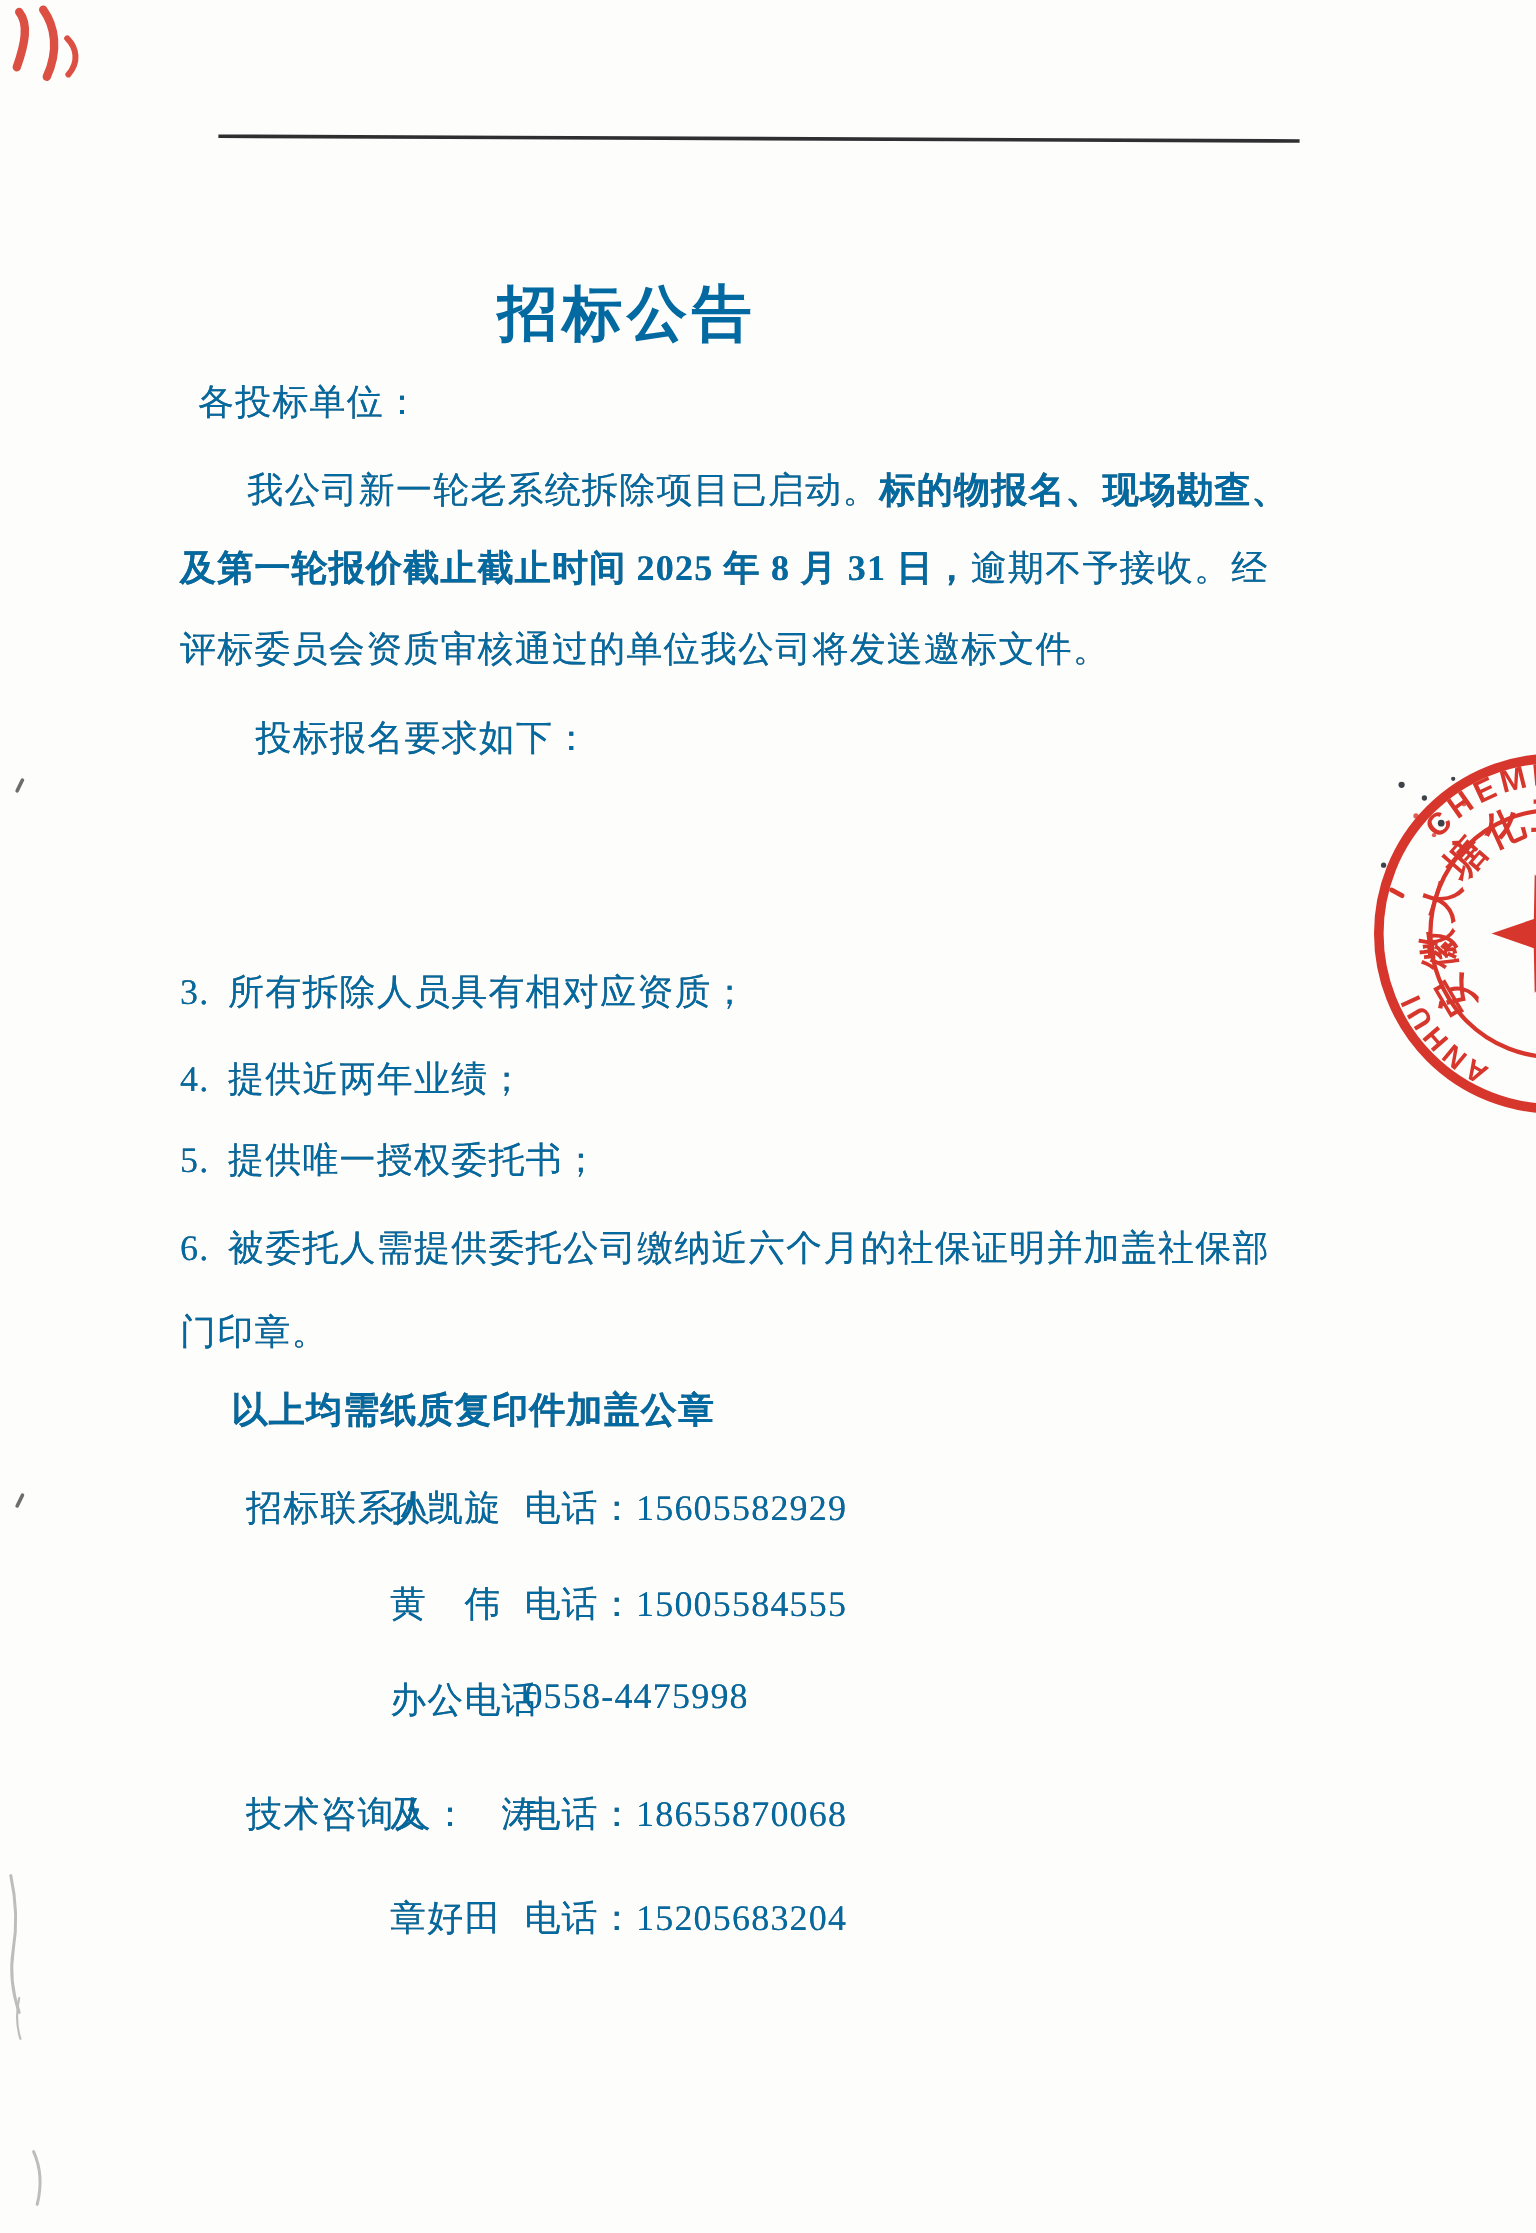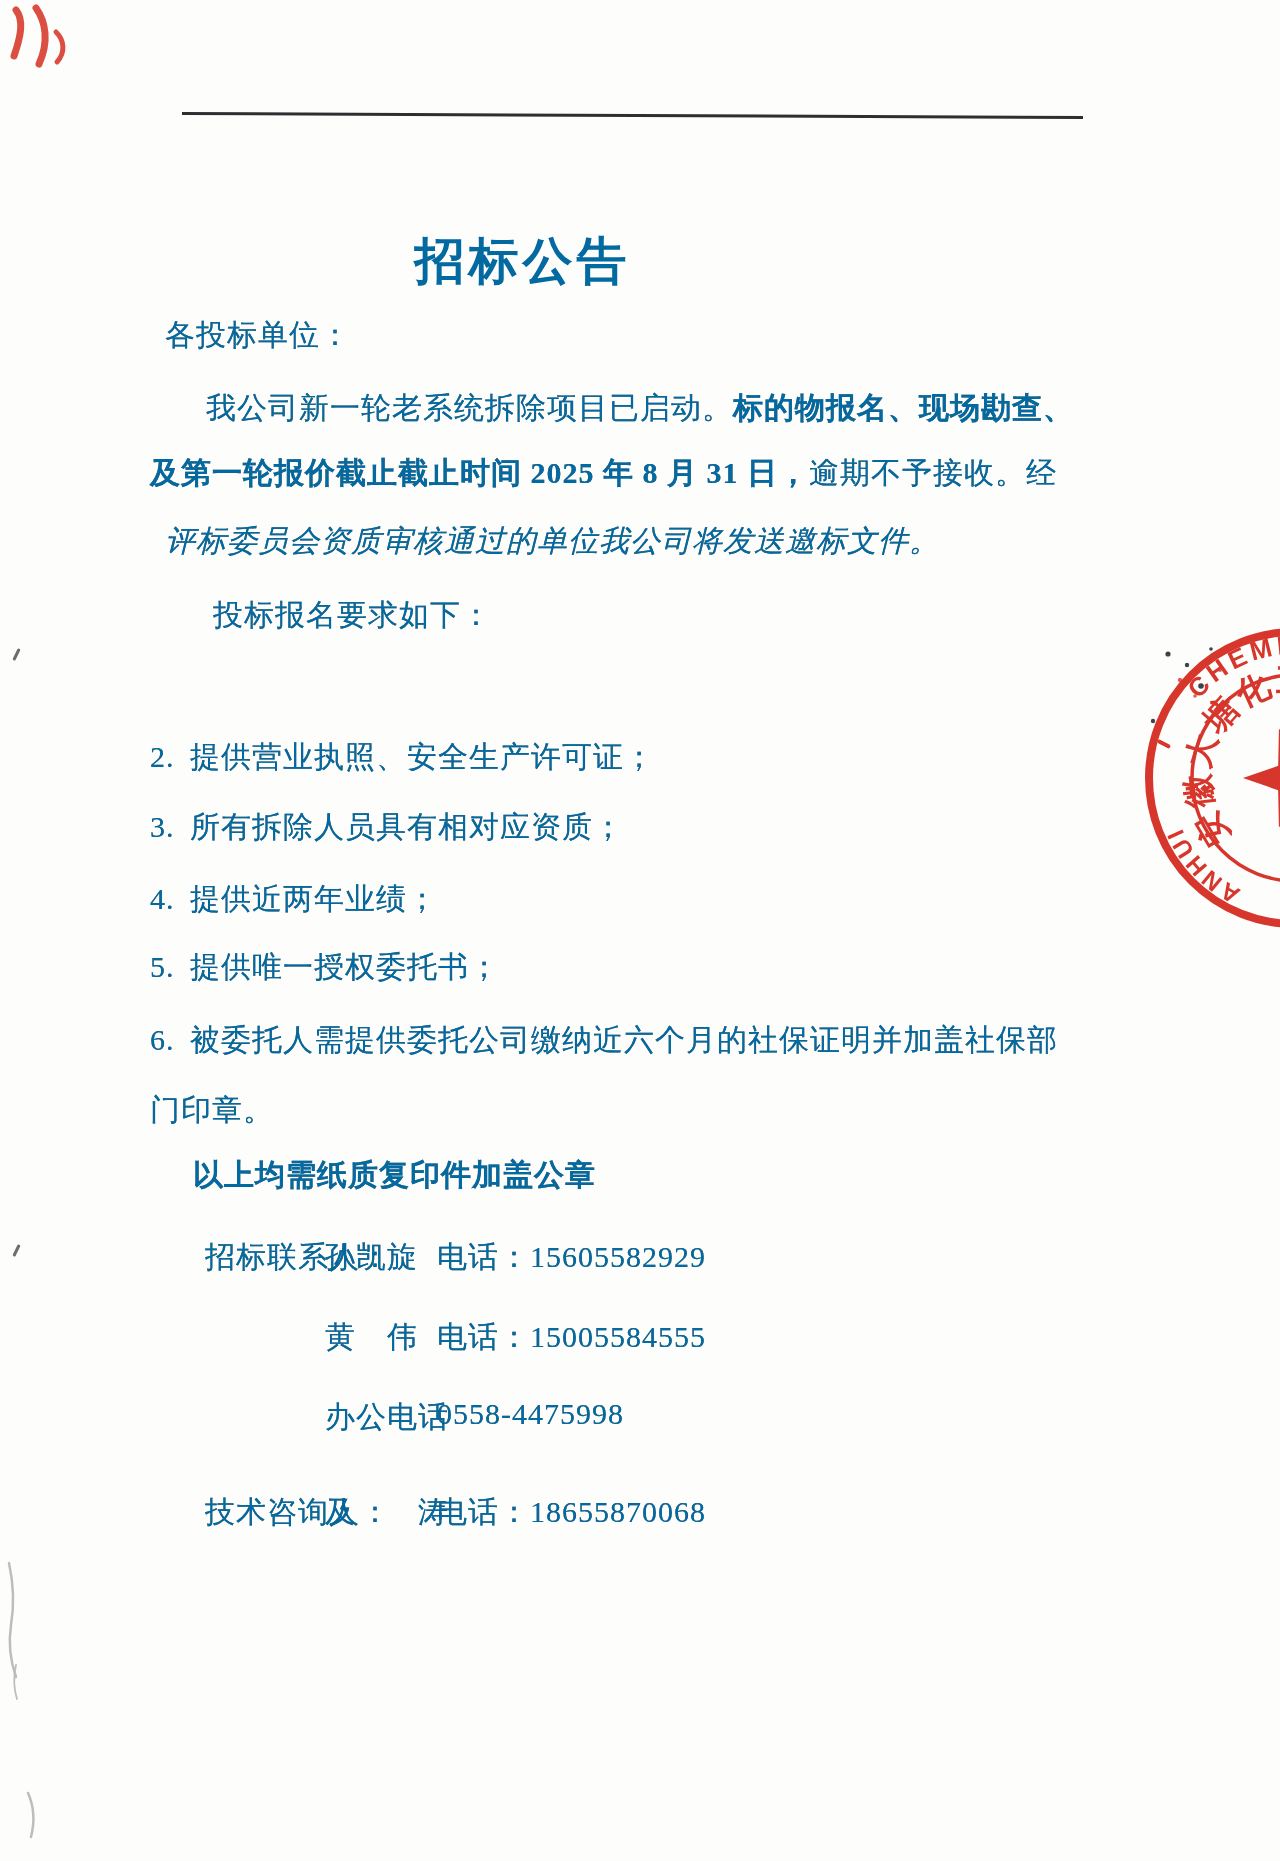--- a/index.html
+++ b/index.html
@@ -13,21 +13,21 @@
   .rule{position:absolute;left:182px;top:114px;width:901px;height:3px;
         background:#2f2f31;transform:rotate(0.25deg);}
   .title{left:0;top:228px;width:1045px;text-align:center;
          font-size:50px;font-weight:bold;letter-spacing:4px;}
   .body-line{font-size:30px;letter-spacing:1px;
              text-shadow:0 0 0.5px rgba(20,20,20,.6);}
   .b{font-weight:bold;}
   .salutation{left:165px;top:315px;}
   .p-l1{left:206px;top:388px;}
   .p-l2{left:150px;top:453px;}
-  .p-l3{left:165px;top:521px;font-style:italic;}
+  .p-l3{left:150px;top:521px;}
   .req-heading{left:213px;top:595px;}
   .req{left:150px;}
   .req .num{display:inline-block;min-width:40px;}
   .req1{top:665px;} .req2{top:737px;} .req3{top:807px;}
   .req4{top:879px;} .req5{top:947px;} .req6{top:1020px;}
   .req-wrap{left:150px;top:1090px;}
   .note-bold{left:193px;top:1155px;font-weight:bold;}
   .c-row{left:0;width:1100px;height:40px;}
   .c1{top:1237px;padding-left:45px;} .c2{top:1317px;text-align:center;} .c3{top:1397px;}
   .c4{top:1492px;} .c5{top:1578px;}
@@ -57,23 +57,20 @@
   <div class="abs body-line p-l1">
     <span>我公司新一轮老系统拆除项目已启动。</span><span class="b">标的物报名、现场勘查、</span>
   </div>
   <div class="abs body-line p-l2">
     <span class="b">及第一轮报价截止截止时间 2025 年 8 月 31 日，</span><span>逾期不予接收。经</span>
   </div>
   <div class="abs body-line p-l3">评标委员会资质审核通过的单位我公司将发送邀标文件。</div>
 
   <div class="abs body-line req-heading">投标报名要求如下：</div>
 
-  <div class="abs body-line req req2">
-    <span class="num">2.</span><span>提供营业执照、安全生产许可证；</span>
-  </div>
   <div class="abs body-line req req3">
     <span class="num">3.</span><span>所有拆除人员具有相对应资质；</span>
   </div>
   <div class="abs body-line req req4">
     <span class="num">4.</span><span>提供近两年业绩；</span>
   </div>
   <div class="abs body-line req req5">
     <span class="num">5.</span><span>提供唯一授权委托书；</span>
   </div>
   <div class="abs body-line req req6">
@@ -95,20 +92,25 @@
   </div>
   <div class="abs body-line c-row c3">
     <span class="c-label"></span>
     <span class="c-name">办公电话</span>
     <span class="c-phone"><span></span><span>0558-4475998</span></span>
   </div>
   <div class="abs body-line c-row c4">
     <span class="c-label">技术咨询人：</span>
     <span class="c-name">及　　涛</span>
     <span class="c-phone"><span>电话：</span><span>18655870068</span></span>
+  </div>
+  <div class="abs body-line c-row c5">
+    <span class="c-label"></span>
+    <span class="c-name">章好田</span>
+    <span class="c-phone"><span>电话：</span><span>15205683204</span></span>
   </div>
 
   <div class="stamp-wrap">
     <svg width="320" height="320" viewBox="0 0 320 320" style="overflow:visible">
       <g opacity="0.93">
         <circle cx="160" cy="160" r="146" fill="none" stroke="#d5281d" stroke-width="8"></circle>
         <circle cx="160" cy="160" r="103" fill="none" stroke="#d5281d" stroke-width="3.5"></circle>
         <defs>
           <path id="latinArc" d="M 138,282 A 124,124 0 0 1 160,36"></path>
           <path id="cjkArc" d="M 130.6,240.8 A 86,86 0 0 1 160,74"></path>

